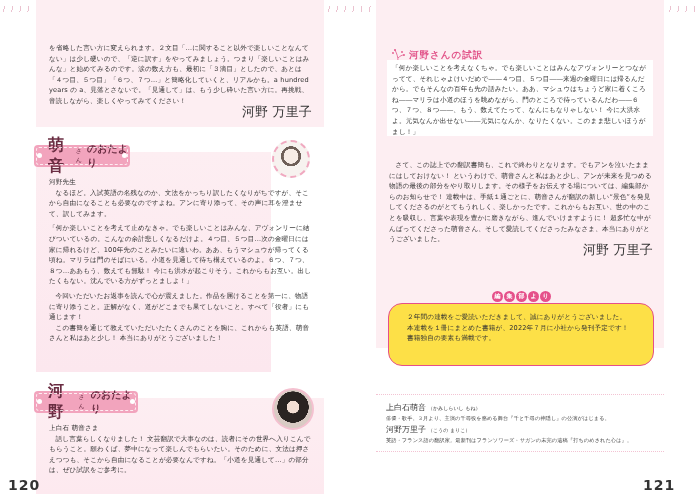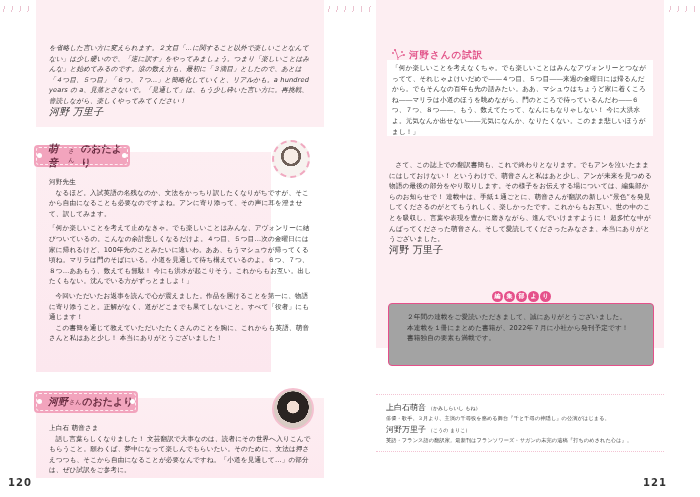--- a/index.html
+++ b/index.html
@@ -22,85 +22,85 @@
 
   .pinkbox {
     position: absolute; background: #fdeef2;
   }
   .txt {
     font-size: 6.6px; line-height: 10.6px; letter-spacing: 0.15px;
     color: #333;
   }
   .txt p { margin: 0; }
   .indent { text-indent: 1em; }
-  .sig { font-size: 10px; margin-top: 1px; }
+  .sig { text-align: right; font-size: 13px; margin-top: 1px; }
   .gap { height: 4px; }
 
   
   #lb1 { left: 36px; top: 0; width: 288px; height: 127px; }
-  #lb1 .txt { position: absolute; left: 13px; top: 43px; width: 263px; font-style: italic; }
+  #lb1 .txt { position: absolute; left: 13px; top: 43px; width: 263px; }
 
   
   .tag {
     position: absolute; height: 22px;
     background: #f2a4bd;
     border-radius: 4px;
     display: flex; align-items: center; padding-left: 14px;
     color: #6a2d42; font-size: 10px; font-weight: bold;
   }
   .tag::before, .tag::after {
     content: ""; position: absolute; top: 8px; width: 5px; height: 5px; border-radius: 50%;
     background: #fff;
   }
   .tag::before { left: 3px; }
   .tag::after { right: 3px; }
   .tag .inner {
     position: absolute; inset: 2px; border: 1px dashed rgba(255,255,255,0.8); border-radius: 3px;
   }
   .tag .small { font-size: 6px; font-weight: normal; margin: 0 1px; }
-  .tag .name { font-size: 10px; font-style: italic; }
+  .tag .name { font-size: 16px; }
 
   #lb2 { left: 36px; top: 152px; width: 235px; height: 220px; background: linear-gradient(#fdeef2, #fce7ee); }
   #tag1 { left: 34px; top: 145px; width: 96px; }
   #lb2 .txt { position: absolute; left: 13px; top: 25px; width: 263px; }
 
-  #lb3 { left: 36px; top: 398px; width: 288px; height: 80px; background: linear-gradient(#fdeef2, #fde9ef); }
+  #lb3 { left: 36px; top: 398px; width: 288px; height: 96px; background: linear-gradient(#fdeef2, #fde9ef); }
   #tag2 { left: 34px; top: 391px; width: 104px; }
   #lb3 .txt { position: absolute; left: 13px; top: 25px; width: 263px; }
 
   .avatar {
     position: absolute; width: 40px; height: 40px; border-radius: 50%;
     border: 2px dashed #f0a9c0;
     background: radial-gradient(circle at 50% 40%, #f3e4dc 0 30%, #2f2a28 31% 45%, #ecdcd2 46% 100%);
   }
   #avatar1 { left: 272px; top: 140px; width: 38px; height: 38px;
     background: radial-gradient(circle at 50% 42%, #f6ebe5 0 28%, #6e5f58 29% 38%, #f7f2ef 39% 100%); }
   #avatar2 { left: 272px; top: 388px; width: 42px; height: 42px; border: 2px solid #f4c1d0;
     background: radial-gradient(circle at 50% 45%, #f3dfd4 0 22%, #2a2422 23% 55%, #d9cbc4 56% 100%); }
 
-  .pagenum { position: absolute; font-size: 10px; font-weight: bold; color: #333; letter-spacing: 1px; }
+  .pagenum { position: absolute; font-size: 14px; font-weight: bold; color: #333; letter-spacing: 1px; }
   #pn-left { left: 8px; top: 477px; }
   #pn-right { left: 643px; top: 477px; }
 
   
   #rb1 { left: 26px; top: 0; width: 288px; height: 348px; }
   .trial-title {
     position: absolute; left: 15px; top: 48px; font-size: 9.5px; color: #e2558a; font-weight: bold; letter-spacing: 1px;
     display: flex; align-items: center;
   }
   .sprig { width: 14px; height: 14px; margin-right: 4px; position: relative; }
   .trial-card {
     position: absolute; left: 11px; top: 60px; width: 266px; height: 76px; background: #ffffff; padding-left: 28px;
   }
   .trial-card .txt { position: absolute; left: 5px; top: 3px; width: 258px; }
   #rb1 .body { position: absolute; left: 13px; top: 160px; width: 264px; }
 
   .notice {
     position: absolute; left: 388px; top: 303px; width: 266px; height: 63px;
-    border: 1.5px solid #e5508a; border-radius: 4px; background: #a3a3a3;
+    border: 1.5px solid #e5508a; border-radius: 14px; background: #fde047;
   }
   .notice .txt { position: absolute; left: 18px; top: 8px; width: 240px; }
   .notice-badge {
     position: absolute; left: 138px; top: 291px; display: flex; gap: 1px;
   }
   .notice-badge span {
     width: 11px; height: 11px; border-radius: 50%; background: #e5508a; color: #fff;
     font-size: 6px; display: flex; align-items: center; justify-content: center; font-weight: bold;
   }
 

